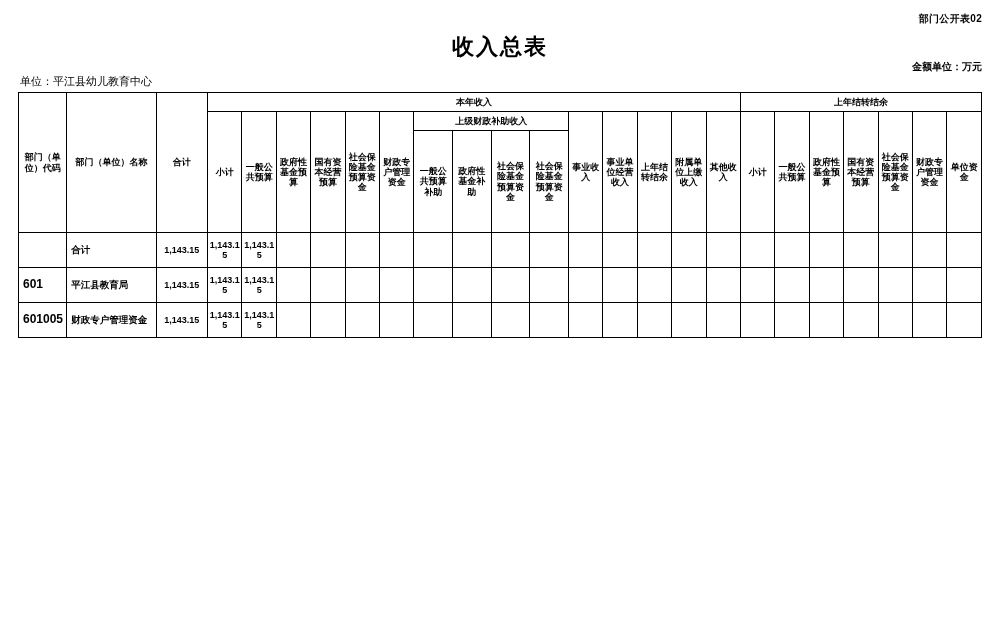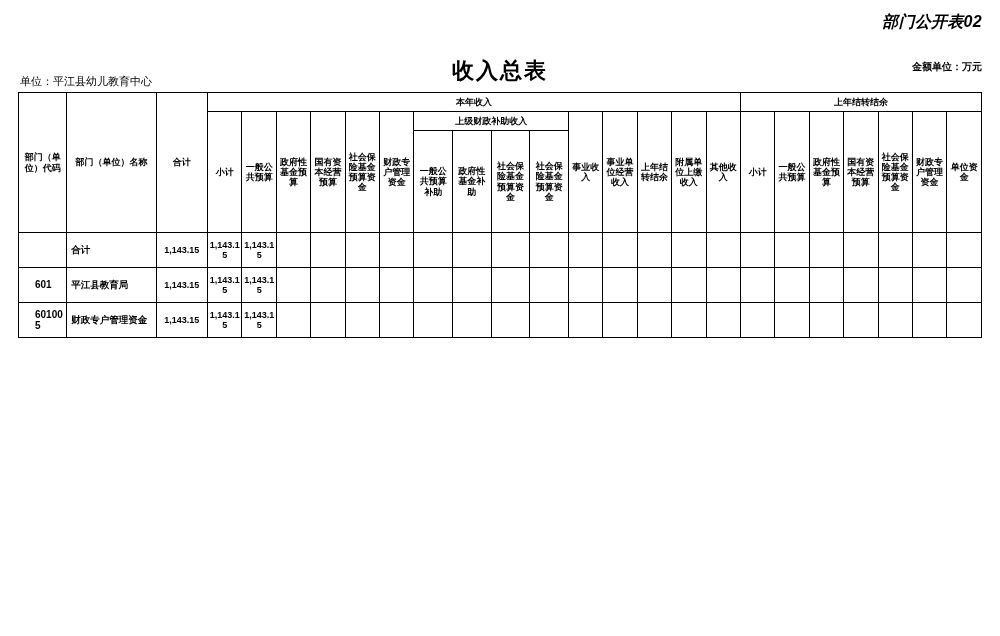--- a/index.html
+++ b/index.html
@@ -17,28 +17,27 @@
   }
   .page {
     position: relative;
     width: 1000px;
     height: 636px;
   }
   .form-code {
     position: absolute;
     top: 12px;
     right: 18px;
-    font-size: 16px;
+    font-size: 10px;
     font-weight: bold;
     letter-spacing: 0.3px;
-    font-style: italic;
   }
   .doc-title {
     position: absolute;
-    top: 56px;
+    top: 32px;
     left: 0;
     width: 1000px;
     text-align: center;
     font-family: "Liberation Serif", serif;
     font-size: 22px;
     font-weight: bold;
     letter-spacing: 2px;
   }
   .unit-line {
     position: absolute;
@@ -84,22 +83,22 @@
     font-size: 9px;
     text-align: center;
   }
   .datarow td.lbl {
     text-align: left;
     padding-left: 4px;
     font-size: 9.5px;
   }
   .datarow td.code {
     text-align: left;
-    padding-left: 16px;
-    font-size: 10px;
+    padding-left: 4px;
+    font-size: 12px;
   }
   .grp {
     font-size: 9.5px;
   }
 </style>
 </head>
 <body>
 
 <div class="page">
 

